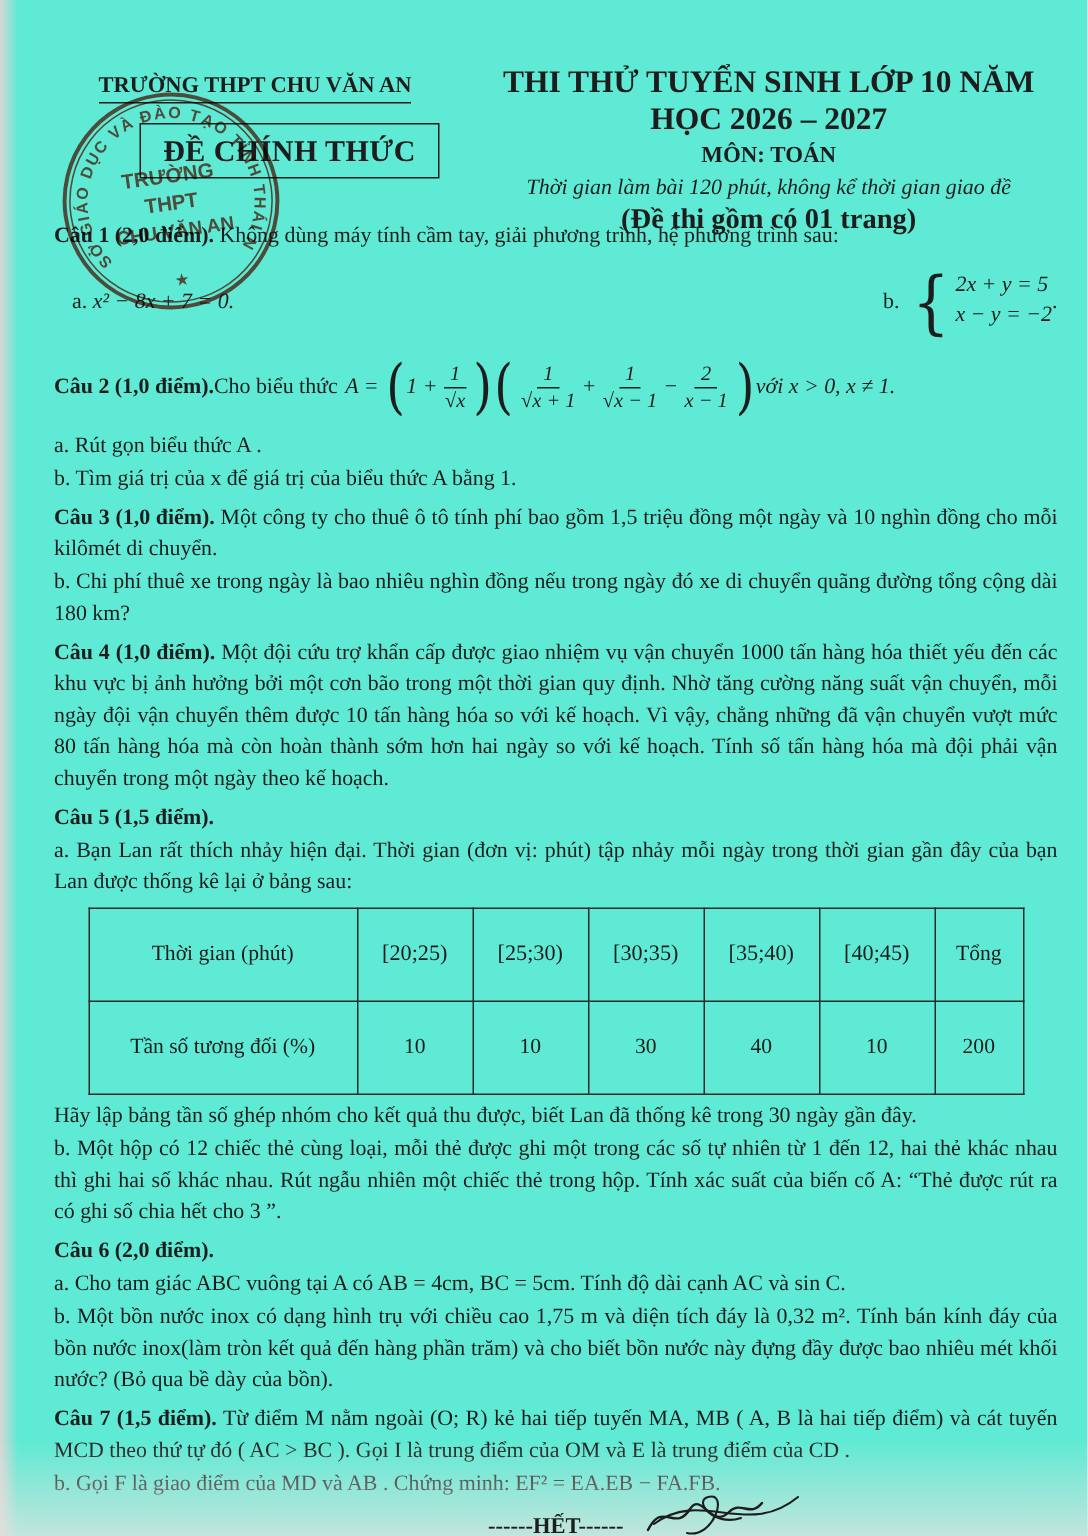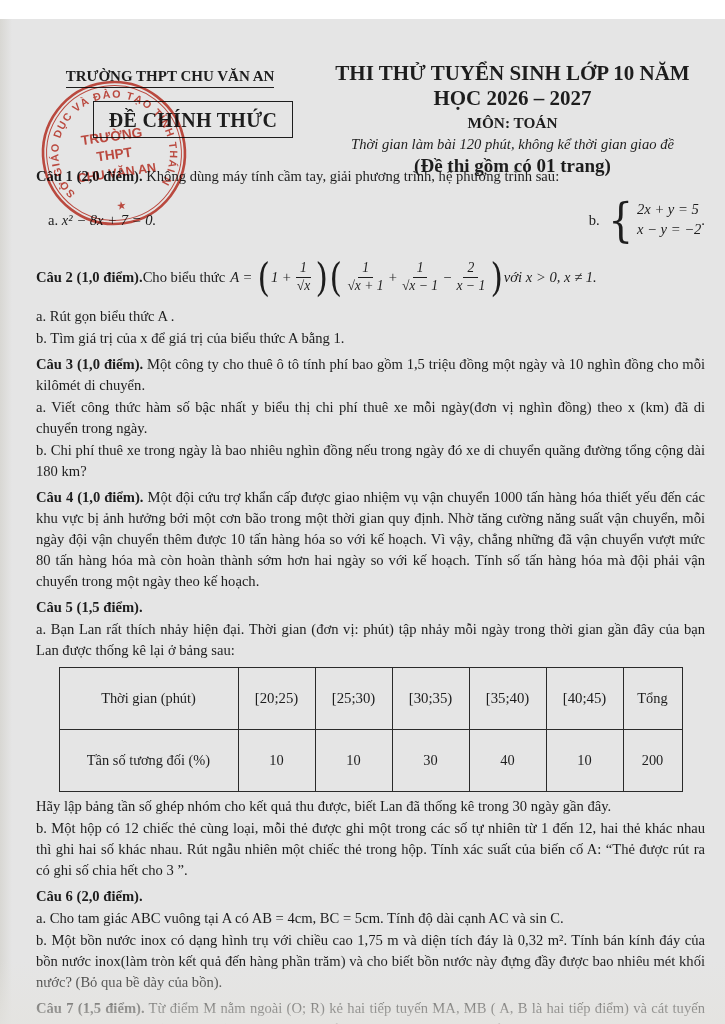--- a/index.html
+++ b/index.html
@@ -2,21 +2,21 @@
 <html lang="vi"><head>
 <meta charset="utf-8">
 <style>
   html,body{margin:0;padding:0;}
   body{
     width:725px;height:1024px;overflow:hidden;position:relative;
     background:#ffffff;color:#1d1d1d;
     font-family:"Liberation Serif", serif;
     -webkit-font-smoothing:antialiased;
   }
-  .page{position:absolute;inset:0;background:#e5e5e5;margin-top:19px;}
+  .page{position:absolute;inset:0;background:#5eead4;}
   .edge-left{position:absolute;left:0;top:0;width:12px;height:100%;
     background:linear-gradient(90deg,#d8d7d3,rgba(255,255,255,0));}
   .edge-bottom{position:absolute;left:0;bottom:0;width:100%;height:64px;
     background:linear-gradient(0deg,#e4e3df,rgba(255,255,255,0));opacity:.75;}
 
   
   .header{position:relative;margin:42px 18px 4px 36px;height:100px;}
   .head-left{position:absolute;left:0;top:6px;width:268px;text-align:center;}
   .school{font-weight:bold;font-size:15px;display:inline-block;
     border-bottom:1.4px solid #1d1d1d;padding-bottom:2px;}
@@ -155,21 +155,20 @@
           </span>
         <span class="bigp">)</span>
         <span class="m"> với x &gt; 0,  x ≠ 1.</span>
       </div>
       <p>a. Rút gọn biểu thức A .</p>
       <p>b. Tìm giá trị của x  để giá trị của biểu thức A  bằng 1.</p>
     </div>
 
     <div class="qblock">
       <p><b class="qlabel">Câu 3 (1,0 điểm).</b><span> Một công ty cho thuê ô tô tính phí bao gồm 1,5 triệu đồng một ngày và 10 nghìn đồng cho mỗi kilômét di chuyển.</span></p>
-      <p>a. Viết công thức hàm số bậc nhất y  biểu thị chi phí thuê xe mỗi ngày(đơn vị nghìn đồng) theo x (km) đã di chuyển trong ngày.</p>
       <p>b. Chi phí thuê xe trong ngày là bao nhiêu nghìn đồng nếu trong ngày đó xe di chuyển quãng đường tổng cộng dài 180 km?</p>
     </div>
 
     <div class="qblock">
       <p><b class="qlabel">Câu 4 (1,0 điểm).</b><span> Một đội cứu trợ khẩn cấp được giao nhiệm vụ vận chuyển 1000 tấn hàng hóa thiết yếu đến các khu vực bị ảnh hưởng bởi một cơn bão trong một thời gian quy định. Nhờ tăng cường năng suất vận chuyển, mỗi ngày đội vận chuyển thêm được 10 tấn hàng hóa so với kế hoạch. Vì vậy, chẳng những đã vận chuyển vượt mức 80 tấn hàng hóa mà còn hoàn thành sớm hơn hai ngày so với kế hoạch. Tính số tấn hàng hóa mà đội phải vận chuyển trong một ngày theo kế hoạch.</span></p>
     </div>
 
     <div class="qblock">
       <p><b class="qlabel">Câu 5 (1,5 điểm).</b></p>
       <p>a. Bạn Lan rất thích nhảy hiện đại. Thời gian (đơn vị: phút) tập nhảy mỗi ngày trong thời gian gần đây của bạn Lan được thống kê lại ở bảng sau:</p>

